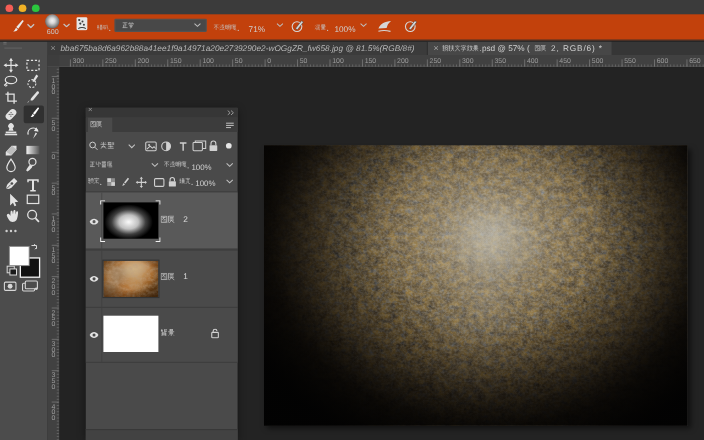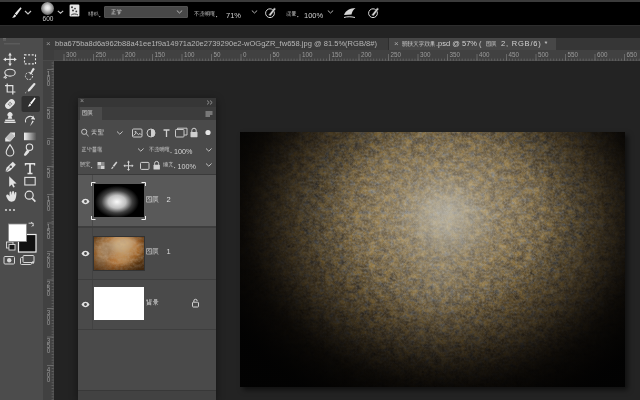--- a/index.html
+++ b/index.html
@@ -1,21 +1,21 @@
 <!DOCTYPE html>
 <html><head><meta charset="utf-8">
 <style>
 html,body{margin:0;padding:0;overflow:hidden;background:#232323;}
 body{width:640px;height:400px;overflow:hidden;position:relative;background:#232323;
  font-family:"Liberation Sans",sans-serif;-webkit-font-smoothing:antialiased;}
 .abs{position:absolute;}
 #titlebar{left:0;top:0;width:640px;height:14px;background:#3b3b3b;}
 .tl{position:absolute;top:3.5px;width:7px;height:7px;border-radius:50%;}
 #title{position:absolute;top:1px;left:340px;width:160px;text-align:center;font-size:9px;color:#cfcfcf;line-height:13px;}
-#optbar{left:0;top:2px;width:640px;height:23px;background:#000000;border-bottom:1px solid #2d2d2d;}
+#optbar{left:0;top:13px;width:640px;height:23px;background:#c2410c;border-bottom:1px solid #2d2d2d;}
 #tabbar{left:43px;top:38px;width:597px;height:12px;background:#363636;}
 #toolbar{left:0;top:38px;width:43px;height:362px;background:#4c4c4c;}
 #hruler{left:43px;top:50px;width:597px;height:11px;background:#414141;}
 #vruler{left:43px;top:61px;width:11px;height:339px;background:#414141;}
 #canvas{left:54px;top:61px;width:586px;height:339px;background:#232323;}
 #rust{left:240px;top:132px;width:385px;height:255px;box-shadow:3px 3px 5px rgba(0,0,0,0.55);}
 #panel{left:78px;top:98px;width:138px;height:302px;background:#4a4a4a;box-shadow:0 2px 8px rgba(0,0,0,0.45);}
 .cjt{display:inline-block;vertical-align:top;}
 svg{display:block;}
 </style></head>
@@ -188,21 +188,21 @@
   <path d="M1 10.5 C4 9.5 8 9.5 12 10.5" stroke="#d6d6d6" stroke-width="1" fill="none"></path>
  </svg>
  <svg class="abs" style="left:367px;top:4px" width="13" height="13" viewBox="0 0 13 13">
   <circle cx="6" cy="7.2" r="4.4" stroke="#d6d6d6" stroke-width="1" fill="none"></circle>
   <path d="M4.6 8.9 L10.2 1.8 L11.8 3.1 L6.4 10.1 Z" fill="#d6d6d6" stroke="#3e3e3e" stroke-width="0.5"></path>
  </svg>
 </div>
 <div class="abs" id="tabbar">
  <div class="abs" style="left:0;top:0;width:345px;height:12px;background:#3b3b3b;border-right:1px solid #2e2e2e;overflow:hidden;">
   <span style="position:absolute;left:3px;top:0;font-size:8px;color:#969696;line-height:12px;">×</span>
-  <span style="position:absolute;left:12px;top:0;font-size:7.5px;color:#b6b6b6;line-height:12.5px;letter-spacing:0.02px;white-space:nowrap;">bba675ba8d6a962b88a41ee1f9a14971a20e2739290e2-wOGgZR_fw658.jpg @ 81.5%(RGB/8#)</span>
+  <span style="position:absolute;left:12px;top:0;font-size:7.5px;color:#b6b6b6;line-height:12.5px;letter-spacing:0.02px;white-space:nowrap;font-style:italic;">bba675ba8d6a962b88a41ee1f9a14971a20e2739290e2-wOGgZR_fw658.jpg @ 81.5%(RGB/8#)</span>
  </div>
  <div class="abs" style="left:346px;top:0;width:167px;height:12px;background:#474747;">
   <span style="position:absolute;left:5px;top:0;font-size:8px;color:#a8a8a8;line-height:12px;">×</span>
   <svg class="abs" style="left:13px;top:2.5px;color:#d2d2d2" width="34" height="8" viewBox="0 0 34 8">
         <g transform="scale(0.58)">
           <use href="#c-gang" x="0"></use>
           <use href="#c-tie" x="9.6"></use>
           <use href="#c-wen" x="19.2"></use>
           <use href="#c-zi" x="28.8"></use>
           <use href="#c-xiao4" x="38.4"></use>

